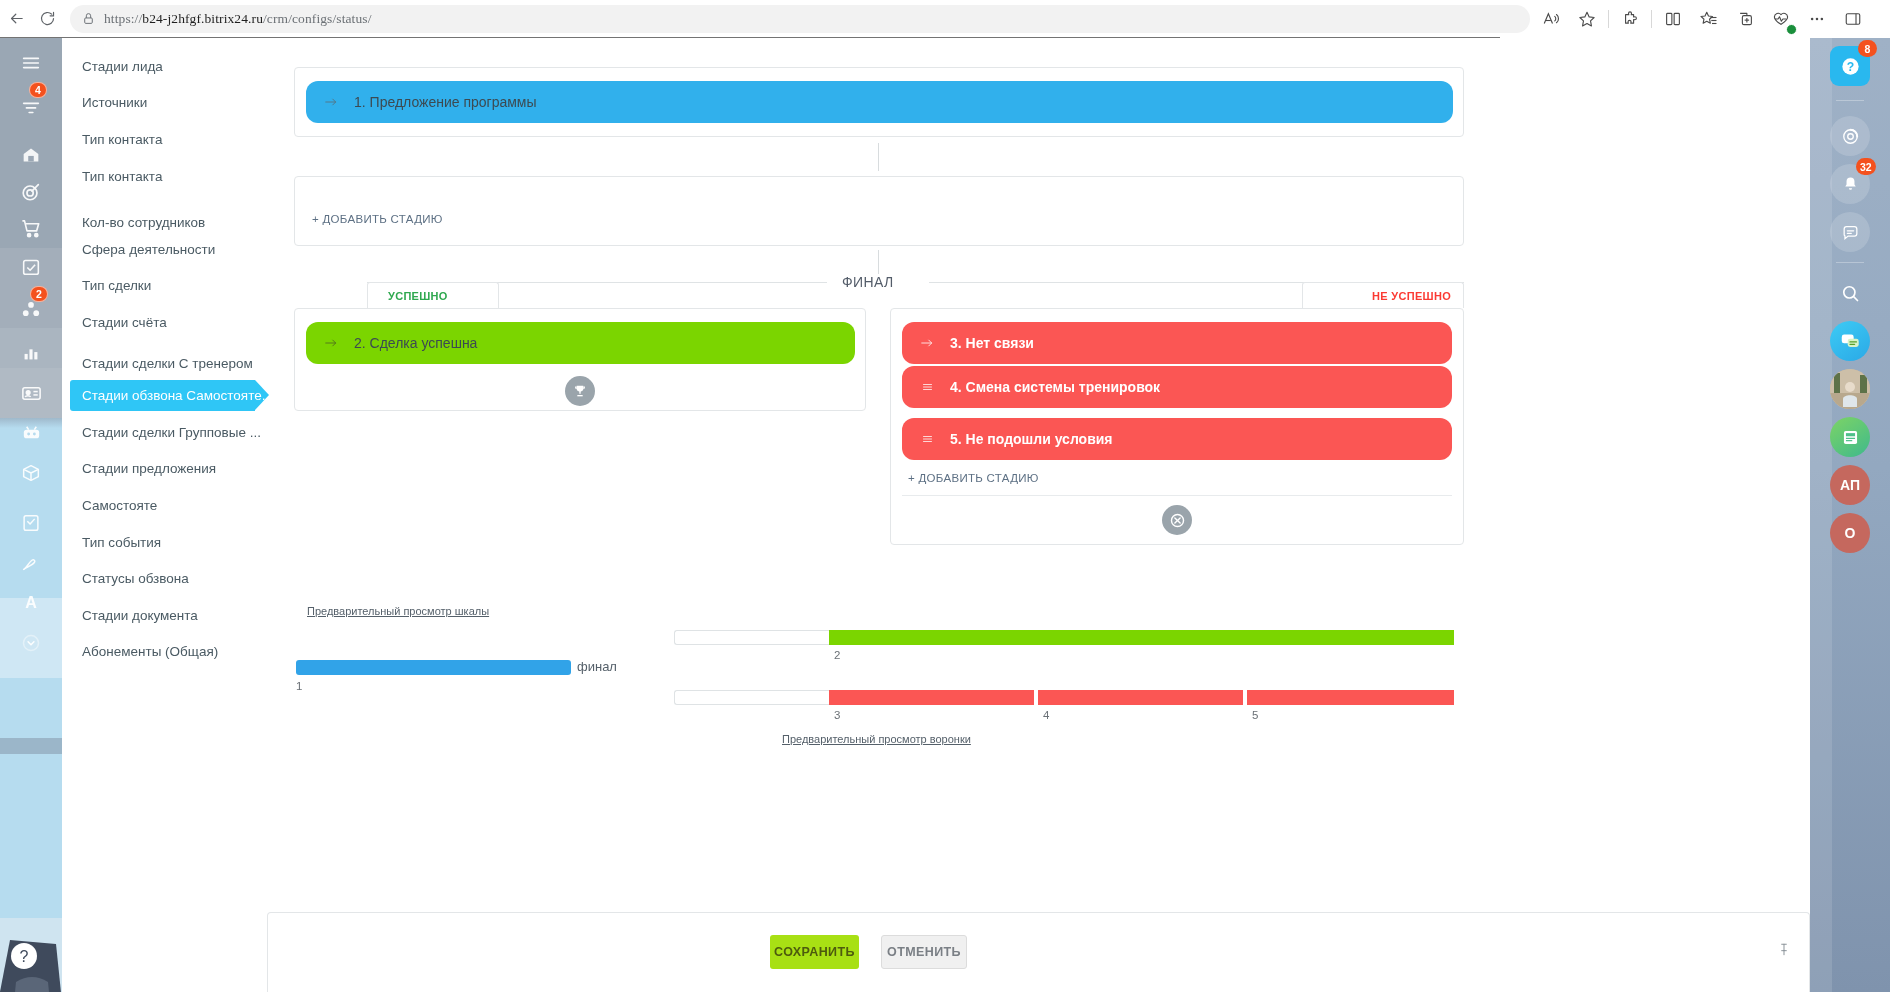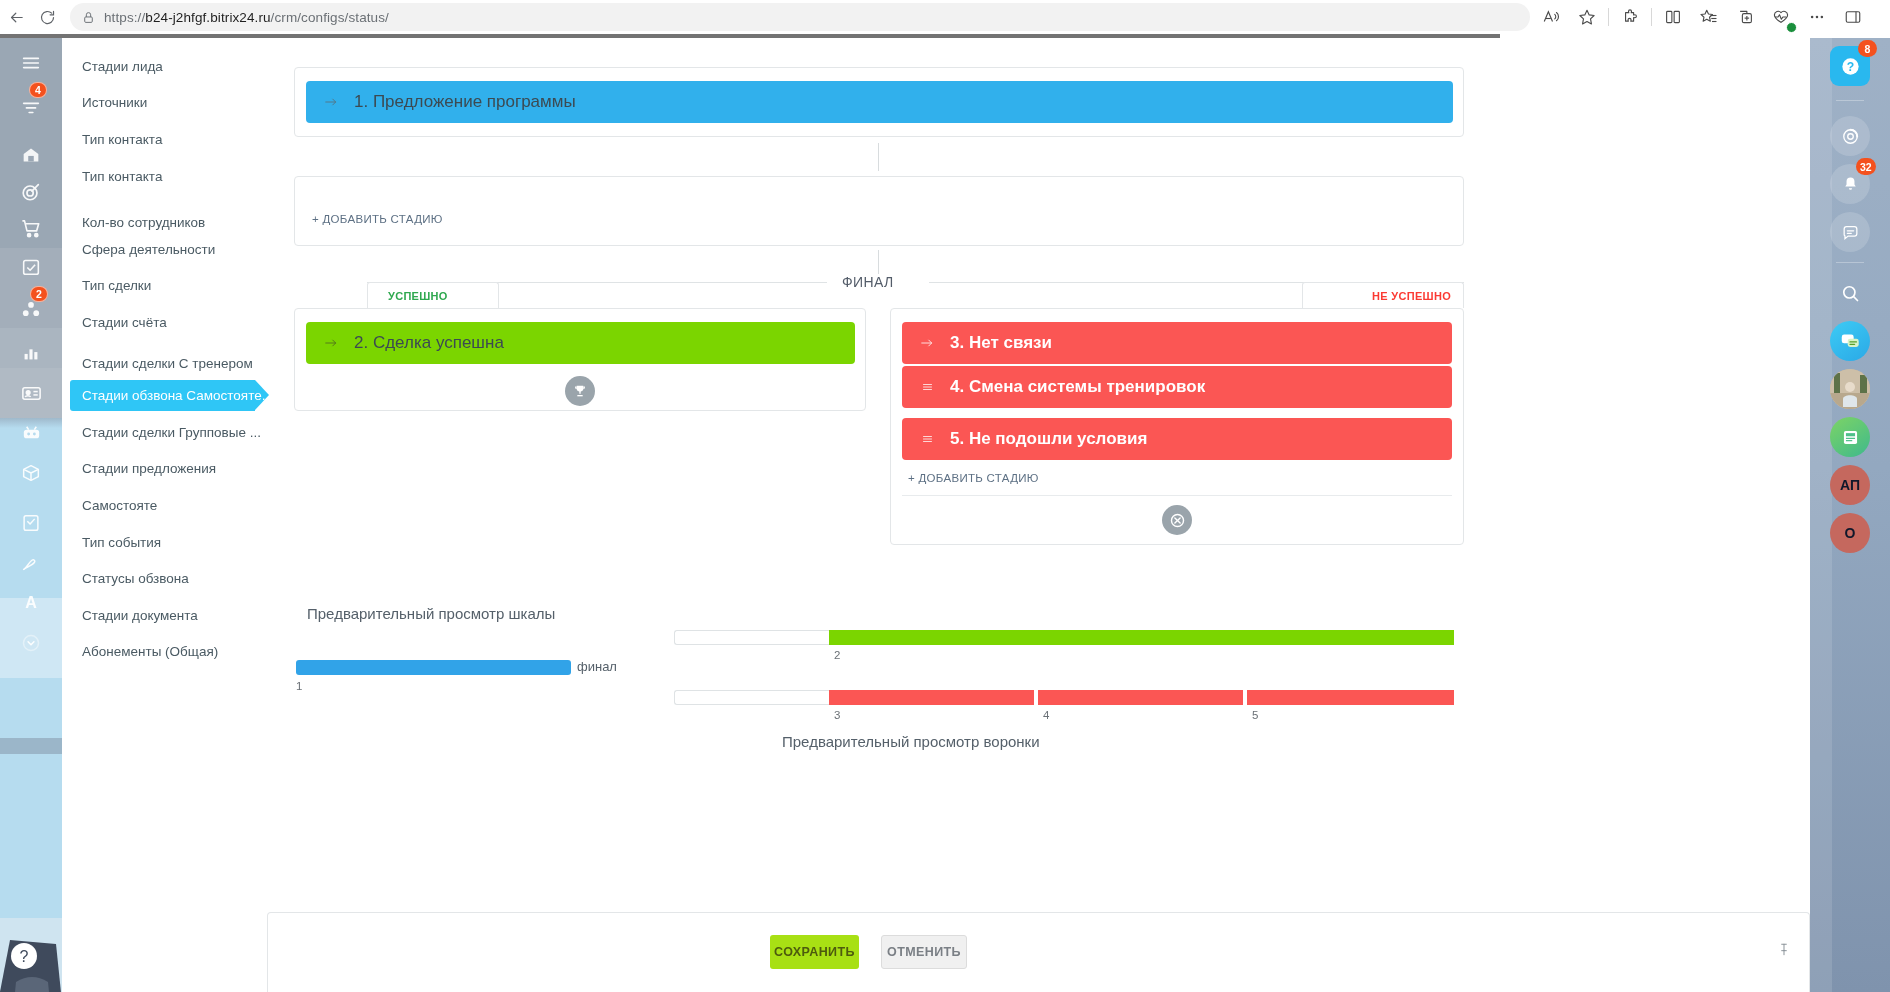--- a/index.html
+++ b/index.html
@@ -6,21 +6,22 @@
   html, body {
     width: 1890px; height: 992px;
     font-family: "Liberation Sans", sans-serif;
     background: #ffffff; overflow: hidden;
   }
 
   
   #browser-bar {
     position: absolute; left: 0; top: 0; width: 1500px; height: 38px;
     background: #ffffff; display: flex; align-items: center;
-    border-bottom: 4px solid #737373;
+    border-bottom: 1px solid #737373;
+    font-family: Liberation Serif, serif;
   }
   .nav-btn {
     width: 30px; height: 30px; margin-left: 8px;
     display: flex; align-items: center; justify-content: center;
     color: #5f6368; border-radius: 4px;
   }
   .nav-btn svg { display: block; }
   #url-pill {
     margin-left: 14px; height: 28px; flex: 0 0 1460px;
     background: #f2f2f2; border-radius: 14px;
@@ -96,23 +97,23 @@
   
   #main {
     position: absolute; left: 267px; top: 0; right: 80px; height: 954px;
     overflow: hidden;
   }
   .panel {
     position: absolute; background: #fff; border: 1px solid #e3e6e8;
     border-radius: 4px;
   }
   .stage {
-    position: absolute; height: 42px; border-radius: 4px;
+    position: absolute; height: 42px; border-radius: 12px;
     display: flex; align-items: center; padding-left: 16px; gap: 14px;
-    font-size: 17px;
+    font-size: 14px;
   }
   .stage.blue  { background: #31b0ec; color: #3c4a52; }
   .stage.green { background: #7bd500; color: #3c4a52; }
   .stage.red   { background: #fb5654; color: #ffffff; font-weight: bold; }
   .handle { width: 18px; display: flex; align-items: center; justify-content: center; opacity: .85; }
   .connector { position: absolute; width: 1px; background: #d8dcde; }
 
   .final-line { position: absolute; height: 1px; background: #dfe3e5; }
   #final-label {
     position: absolute; font-size: 14px; color: #535c69; letter-spacing: .4px;
@@ -125,21 +126,21 @@
   }
   .add-stage { position: absolute; font-size: 11.5px; color: #5d7084; letter-spacing: .3px; }
   .round-badge {
     position: absolute; width: 30px; height: 30px; border-radius: 50%;
     background: #9aa4ab; display: flex; align-items: center; justify-content: center;
     color: #fff;
   }
   .hr-light { position: absolute; height: 1px; background: #e8ebed; }
 
   
-  .prev-label { position: absolute; font-size: 15px; color: #55606a; }
+  .prev-label { position: absolute; font-size: 11px; color: #55606a; text-decoration: underline; }
   .bar { position: absolute; height: 15px; }
   .bar-outline {
     position: absolute; height: 15px; border: 1px solid #dfe3e5;
     border-right: none; background: #fff; border-radius: 3px 0 0 3px;
   }
   .bar-num { position: absolute; font-size: 11.5px; color: #6a7076; }
   .bar-word { position: absolute; font-size: 13px; color: #55606a; }
 
   
   #footer {
@@ -170,21 +171,21 @@
     position: absolute; left: 20px; width: 40px; height: 40px; border-radius: 50%;
     display: flex; align-items: center; justify-content: center; color: #fff;
   }
   .rr-soft { background: rgba(255,255,255,.16); }
   .rr-badge {
     position: absolute; min-width: 19px; height: 17px; padding: 0 4px;
     background: #f4511e; color: #fff; font-size: 10.5px; font-weight: bold;
     border-radius: 9px; display: flex; align-items: center; justify-content: center;
   }
   .rr-sep { position: absolute; left: 26px; width: 28px; height: 1px; background: rgba(255,255,255,.3); }
-  .rr-ava { font-size: 14px; font-weight: bold; color: #0f172a; }
+  .rr-ava { font-size: 14px; font-weight: bold; color: #ffffff; }
 </style>
 </head>
 <body>
 
 <div id="browser-bar">
   <div class="nav-btn">
     <svg width="17" height="17" viewBox="0 0 24 24" fill="none" stroke="currentColor" stroke-width="1.7" stroke-linecap="round" stroke-linejoin="round">
         <line x1="20" y1="12" x2="5" y2="12"></line>
         <polyline points="11 18 5 12 11 6"></polyline>
       </svg>

